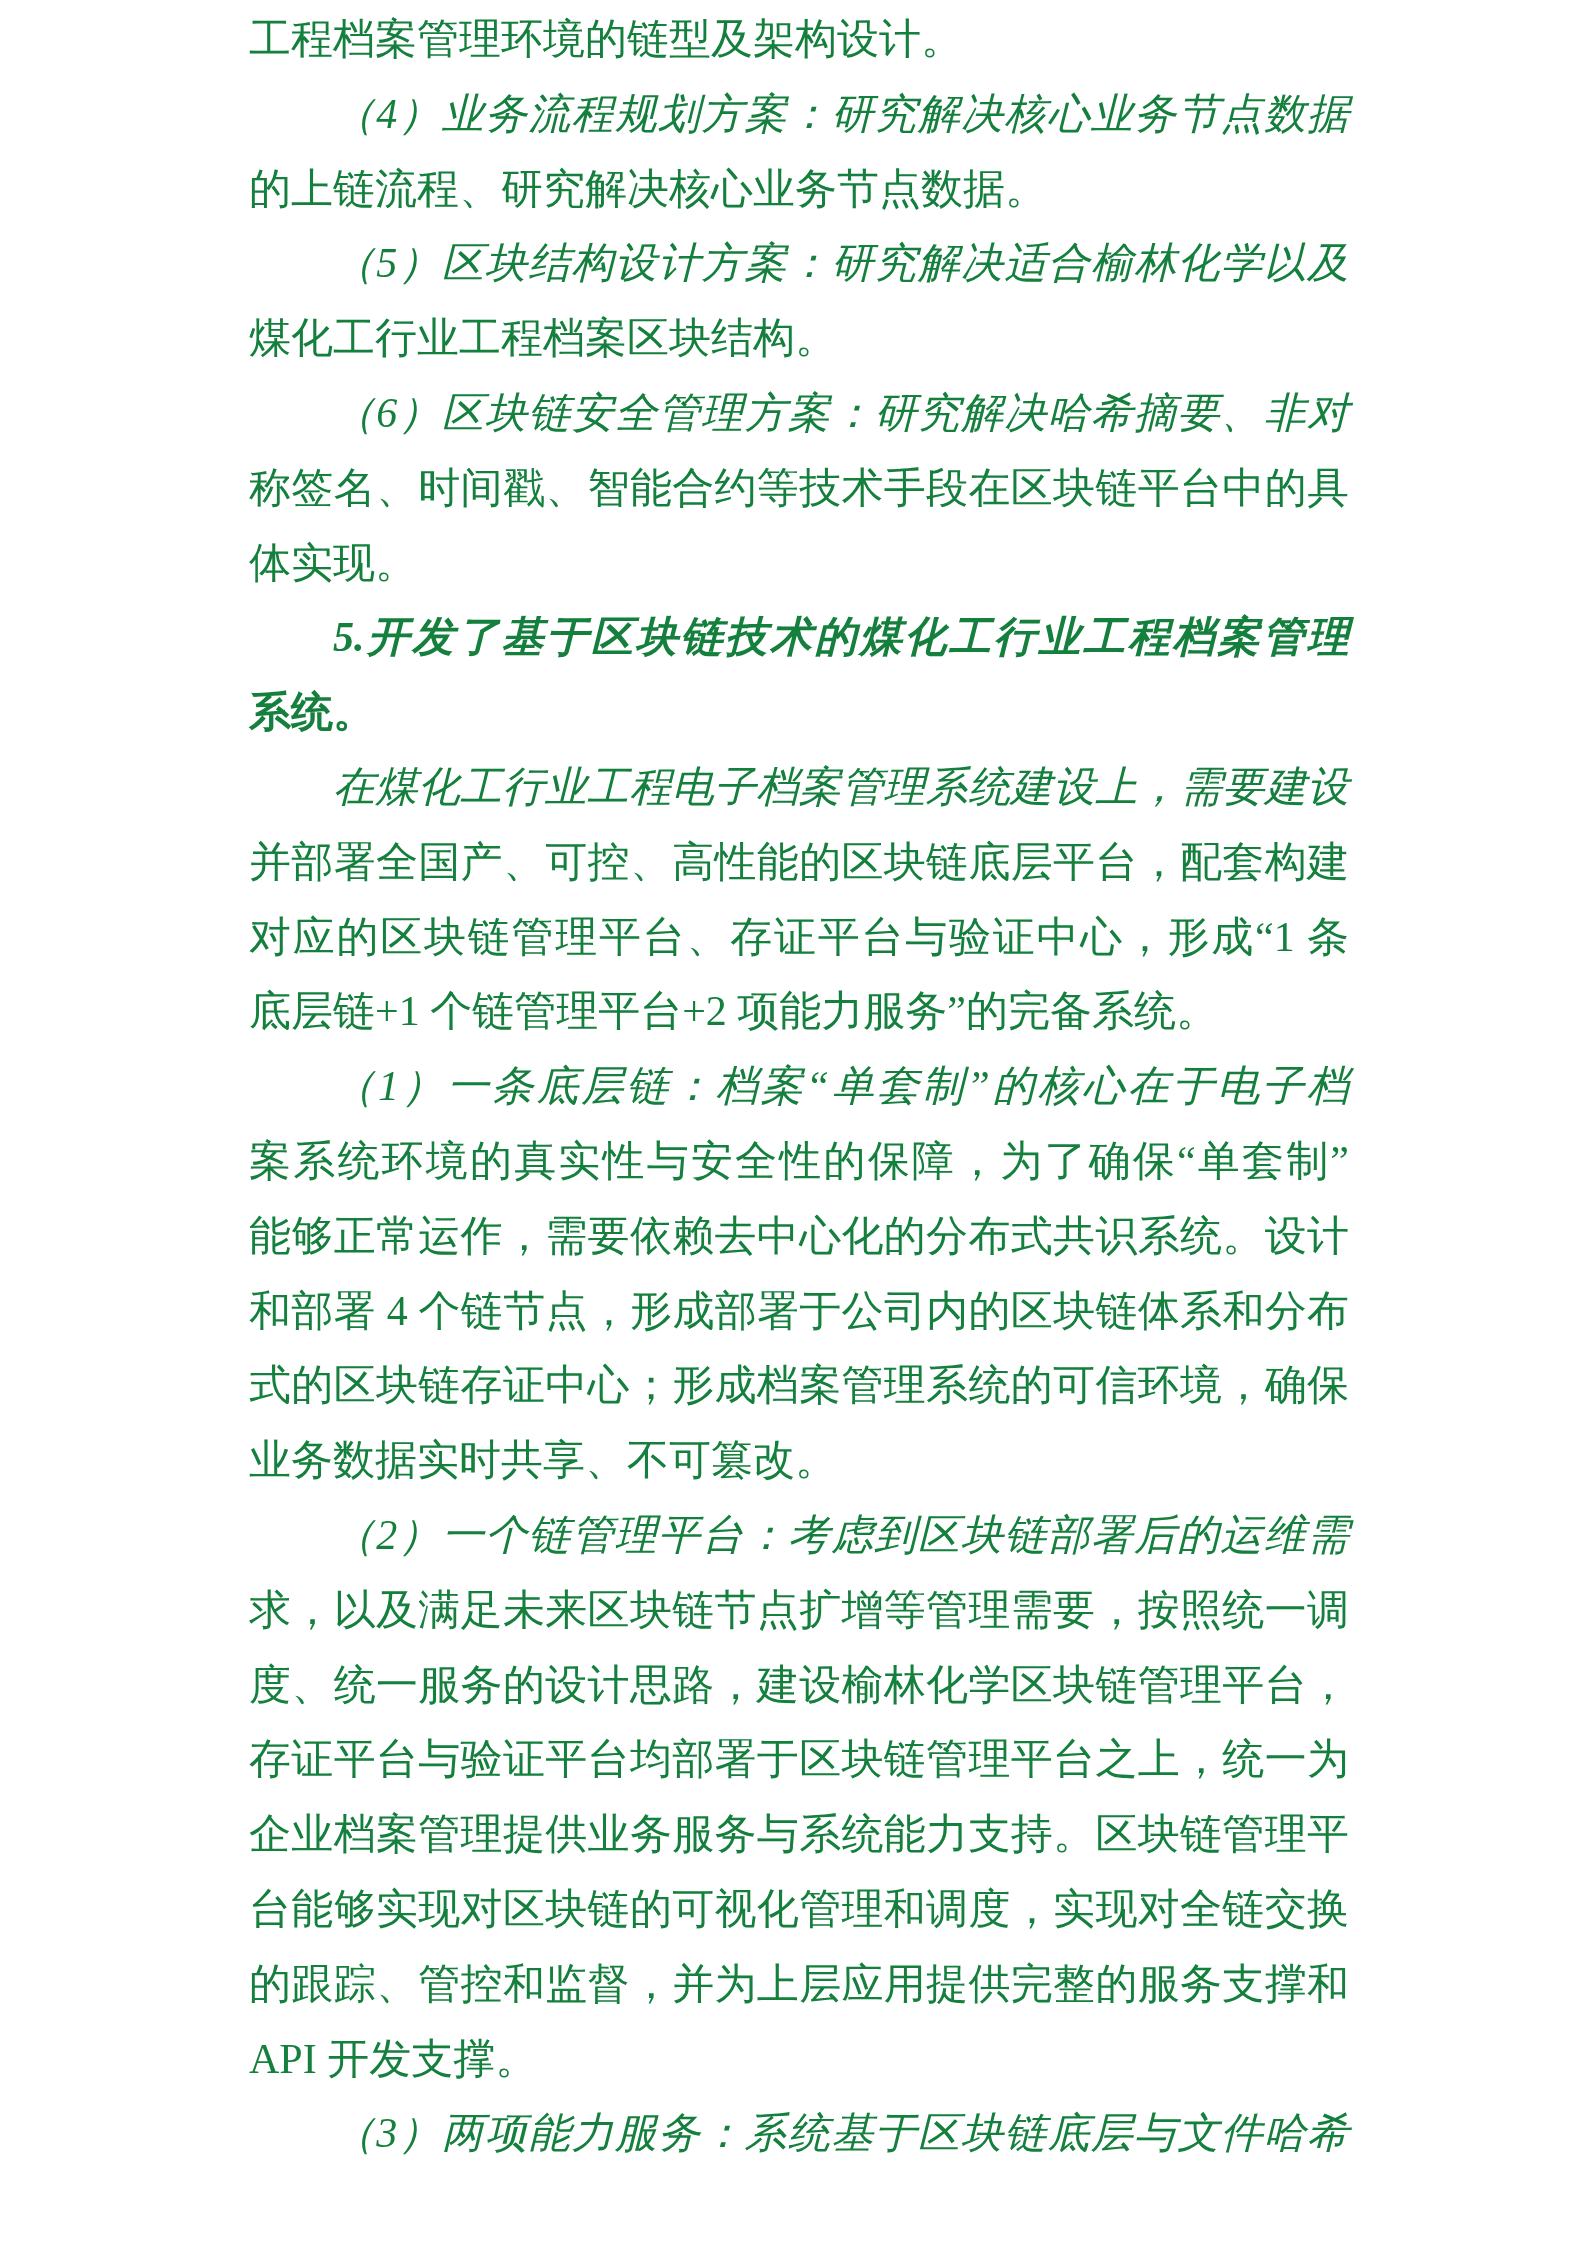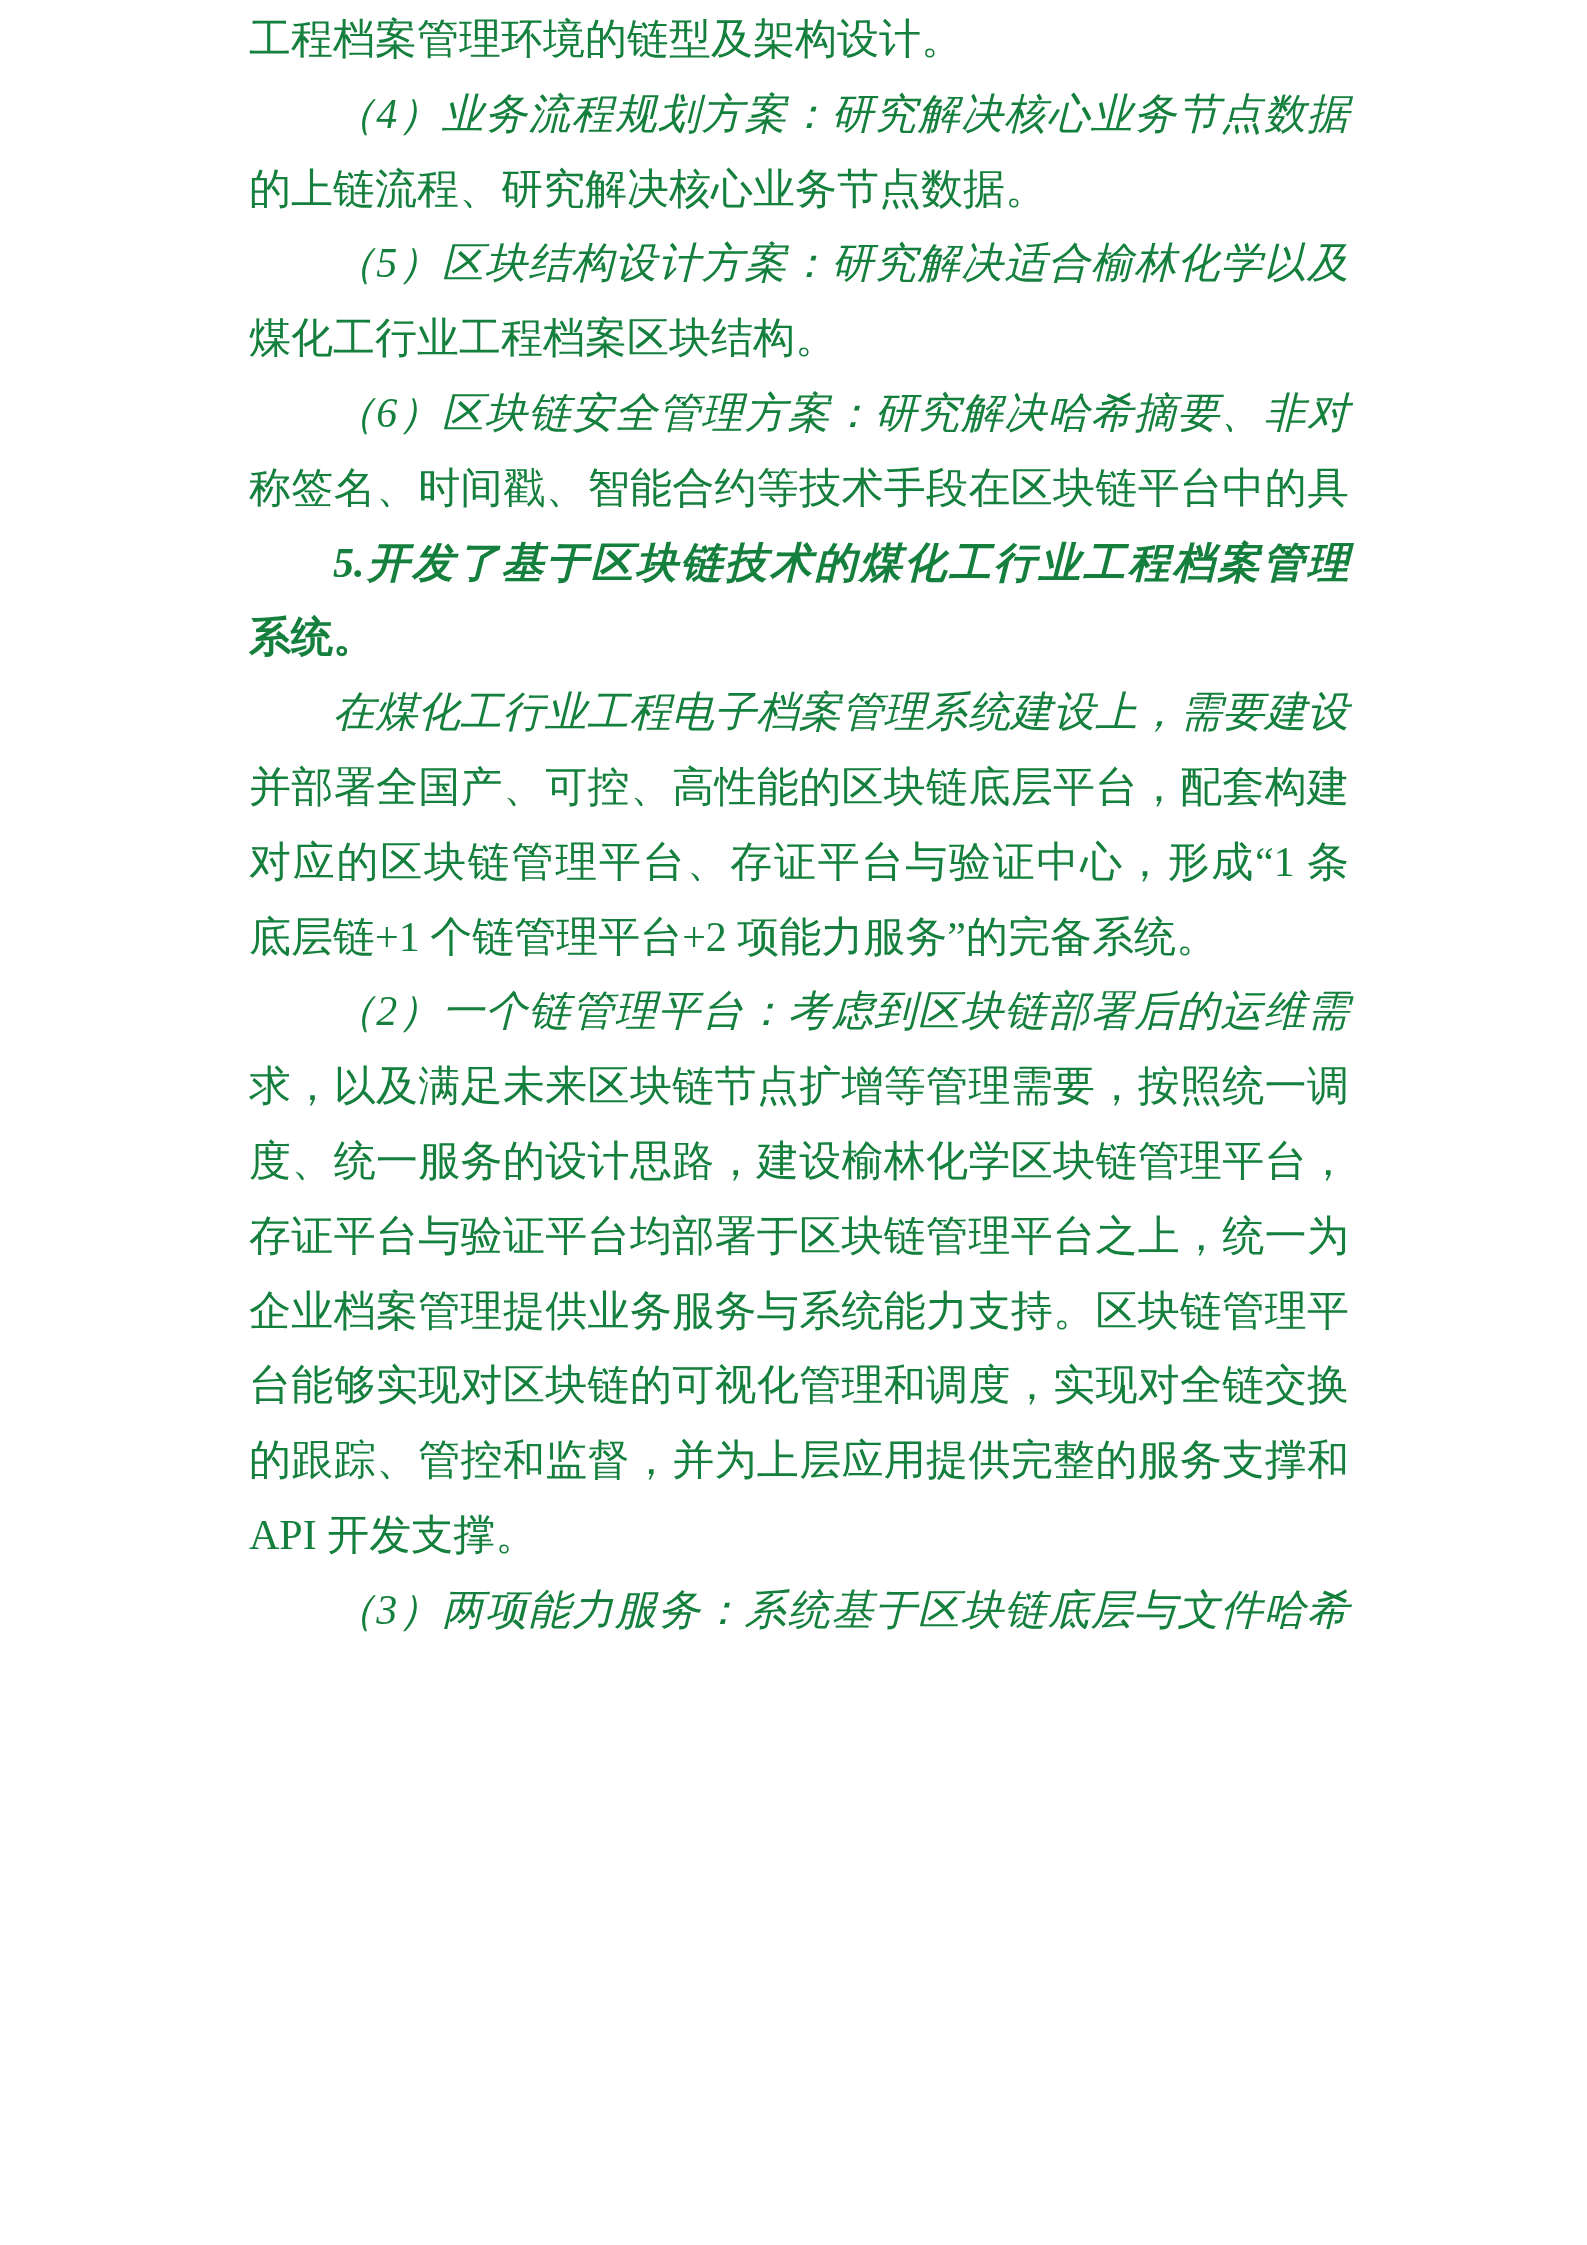--- a/index.html
+++ b/index.html
@@ -50,30 +50,39 @@
         <div class="line indent">（4）业务流程规划方案：研究解决核心业务节点数据</div>
         <div class="line end">的上链流程、研究解决核心业务节点数据。</div>
       </div>
       <div class="para">
         <div class="line indent">（5）区块结构设计方案：研究解决适合榆林化学以及</div>
         <div class="line end">煤化工行业工程档案区块结构。</div>
       </div>
       <div class="para">
         <div class="line indent">（6）区块链安全管理方案：研究解决哈希摘要、非对</div>
         <div class="line">称签名、时间戳、智能合约等技术手段在区块链平台中的具</div>
+        <div class="line end">体实现。</div>
       </div>
       <div class="para bold">
         <div class="line indent">5.开发了基于区块链技术的煤化工行业工程档案管理</div>
         <div class="line end">系统。</div>
       </div>
       <div class="para">
         <div class="line indent">在煤化工行业工程电子档案管理系统建设上，需要建设</div>
         <div class="line">并部署全国产、可控、高性能的区块链底层平台，配套构建</div>
         <div class="line">对应的区块链管理平台、存证平台与验证中心，形成“1 条</div>
         <div class="line end">底层链+1 个链管理平台+2 项能力服务”的完备系统。</div>
+      </div>
+      <div class="para">
+        <div class="line indent">（1）一条底层链：档案“单套制”的核心在于电子档</div>
+        <div class="line">案系统环境的真实性与安全性的保障，为了确保“单套制”</div>
+        <div class="line">能够正常运作，需要依赖去中心化的分布式共识系统。设计</div>
+        <div class="line">和部署 4 个链节点，形成部署于公司内的区块链体系和分布</div>
+        <div class="line">式的区块链存证中心；形成档案管理系统的可信环境，确保</div>
+        <div class="line end">业务数据实时共享、不可篡改。</div>
       </div>
       <div class="para">
         <div class="line indent">（2）一个链管理平台：考虑到区块链部署后的运维需</div>
         <div class="line">求，以及满足未来区块链节点扩增等管理需要，按照统一调</div>
         <div class="line">度、统一服务的设计思路，建设榆林化学区块链管理平台，</div>
         <div class="line">存证平台与验证平台均部署于区块链管理平台之上，统一为</div>
         <div class="line">企业档案管理提供业务服务与系统能力支持。区块链管理平</div>
         <div class="line">台能够实现对区块链的可视化管理和调度，实现对全链交换</div>
         <div class="line">的跟踪、管控和监督，并为上层应用提供完整的服务支撑和</div>
         <div class="line end">API 开发支撑。</div>

